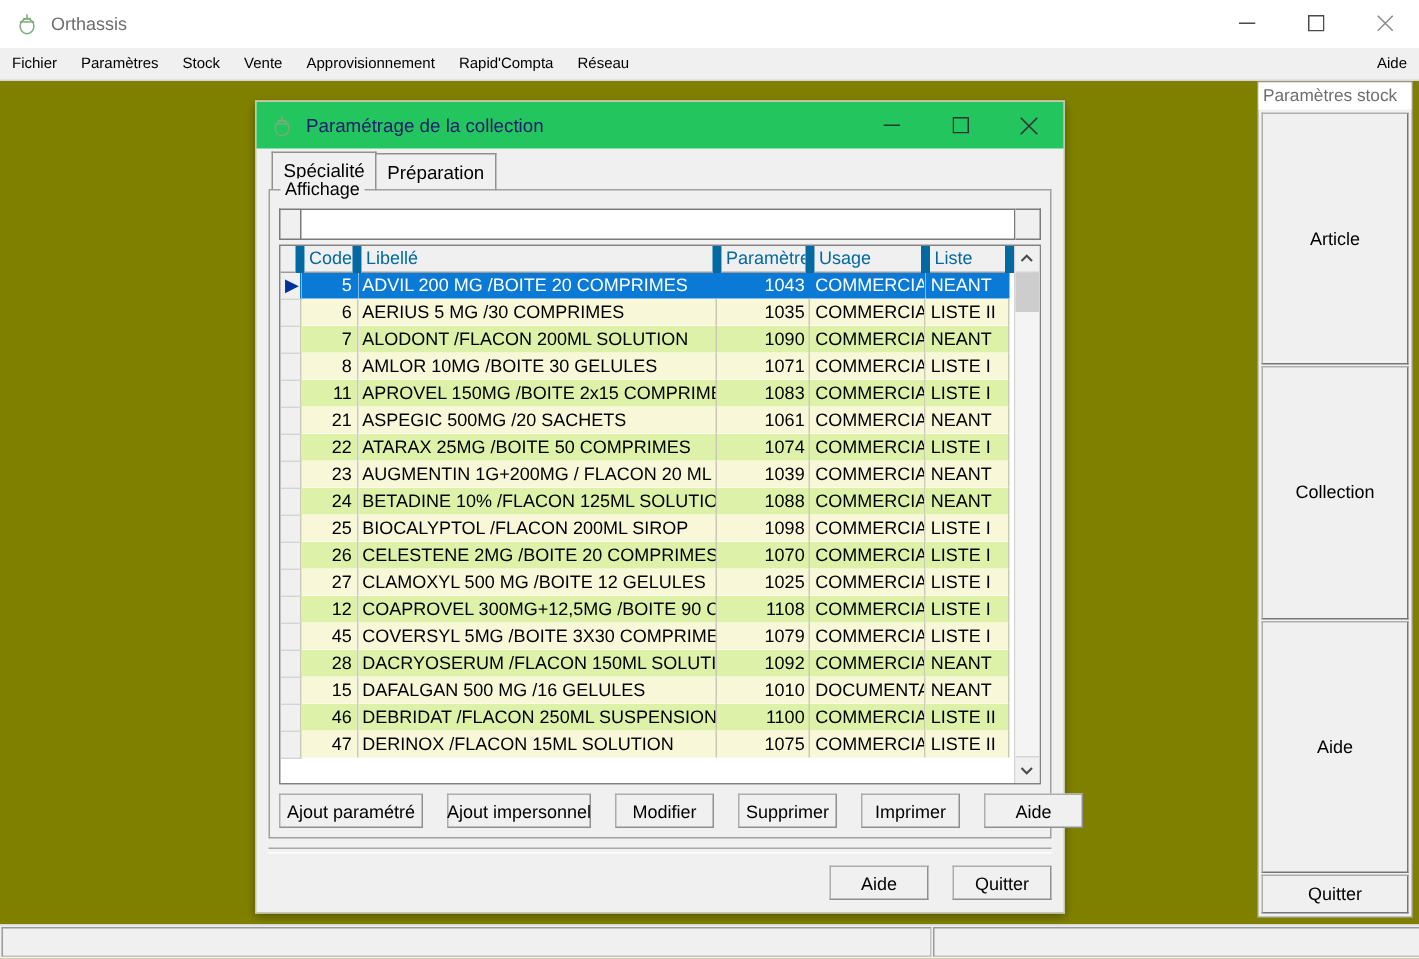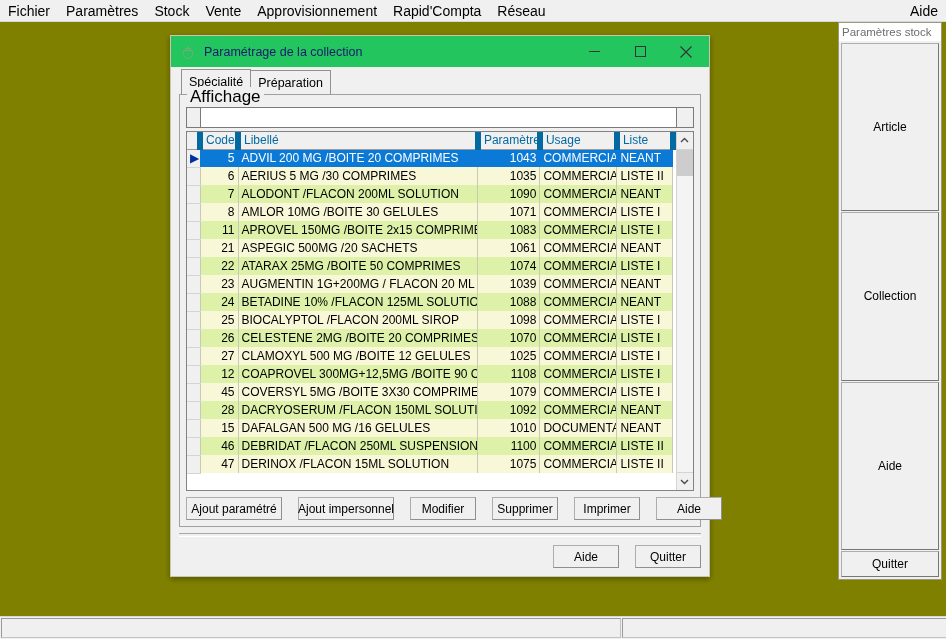--- a/index.html
+++ b/index.html
@@ -54,21 +54,21 @@
   .menubar {
     height: 21px;
     background: #f0f0f0;
     display: flex;
     align-items: center;
     flex: 0 0 auto;
     border-bottom: 1px solid #d8d8d8;
   }
   .menu-item {
     padding: 2px 8px;
-    font-size: 14px;
+    font-size: 10px;
     color: #000000;
     white-space: nowrap;
   }
   .menu-spacer { flex: 1 1 auto; }
 
   
   .client {
     position: relative;
     flex: 1 1 auto;
     background: #808000;
@@ -197,21 +197,21 @@
     box-sizing: border-box;
     display: flex;
     flex-direction: column;
     min-height: 0;
   }
   .groupbox > legend, .group-legend {
     position: absolute;
     top: -8px; left: 7px;
     background: #f0f0f0;
     padding: 0 3px;
-    font-size: 17px;
+    font-size: 12px;
     color: #000;
   }
 
   
   .filter-row {
     display: flex;
     flex: 0 0 auto;
     height: 21px;
     margin-bottom: 3px;
   }
@@ -387,20 +387,48 @@
     color: #000;
     white-space: nowrap;
     overflow: hidden;
   }
 </style>
 </head>
 <body>
 
 <div id="app-window">
 
+  <div class="titlebar">
+    <span class="app-icon">
+      <svg width="16" height="16" viewBox="0 0 16 16">
+        <ellipse cx="8" cy="9.5" rx="4.6" ry="5" fill="none" stroke="#7aab7a" stroke-width="1"></ellipse>
+        <path d="M3.2 6.6 H12.8" stroke="#7aab7a" stroke-width="1" fill="none"></path>
+        <path d="M8 1.5 V4.3" stroke="#7aab7a" stroke-width="1"></path>
+        <path d="M5.4 4.4 H10.6" stroke="#7aab7a" stroke-width="1"></path>
+      </svg>
+    </span>
+    <span class="app-title">Orthassis</span>
+    <div class="winbtns">
+      <div class="winbtn">
+        <svg width="11" height="11" viewBox="0 0 11 11">
+            <path d="M0 5.5 H11" stroke="#4a4a4a" stroke-width="1"></path>
+          </svg>
+      </div>
+      <div class="winbtn">
+        <svg width="11" height="11" viewBox="0 0 11 11">
+            <rect x="0.5" y="0.5" width="10" height="10" fill="none" stroke="#4a4a4a" stroke-width="1"></rect>
+          </svg>
+      </div>
+      <div class="winbtn">
+        <svg width="11" height="11" viewBox="0 0 11 11">
+            <path d="M0.5 0.5 L10.5 10.5 M10.5 0.5 L0.5 10.5" stroke="#8a8a8a" stroke-width="1"></path>
+          </svg>
+      </div>
+    </div>
+  </div>
 
   <div class="menubar">
     <div class="menu-item">Fichier</div>
     <div class="menu-item">Paramètres</div>
     <div class="menu-item">Stock</div>
     <div class="menu-item">Vente</div>
     <div class="menu-item">Approvisionnement</div>
     <div class="menu-item">Rapid'Compta</div>
     <div class="menu-item">Réseau</div>
     <div class="menu-spacer"></div>

